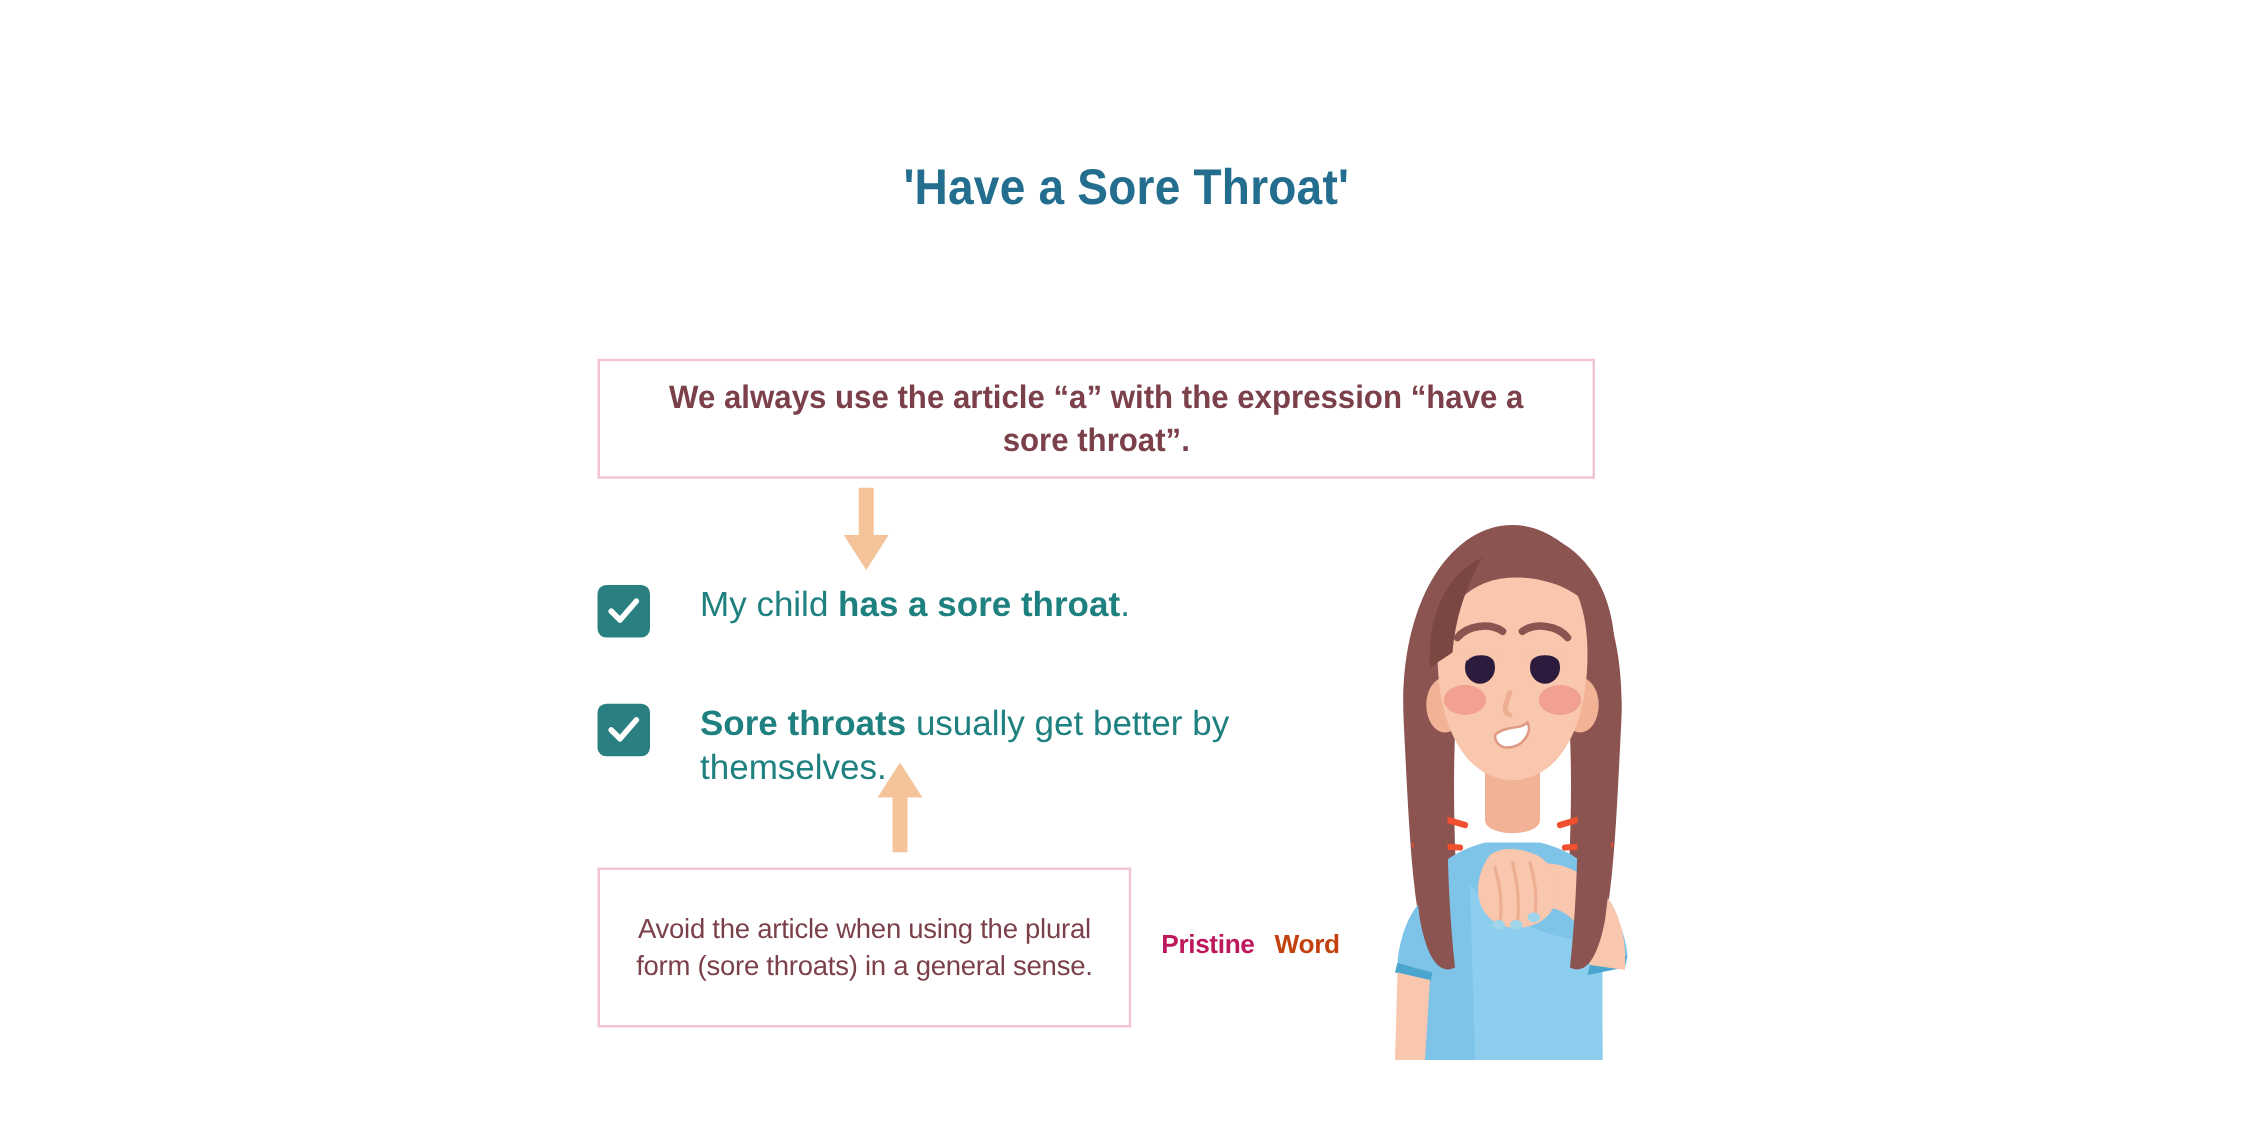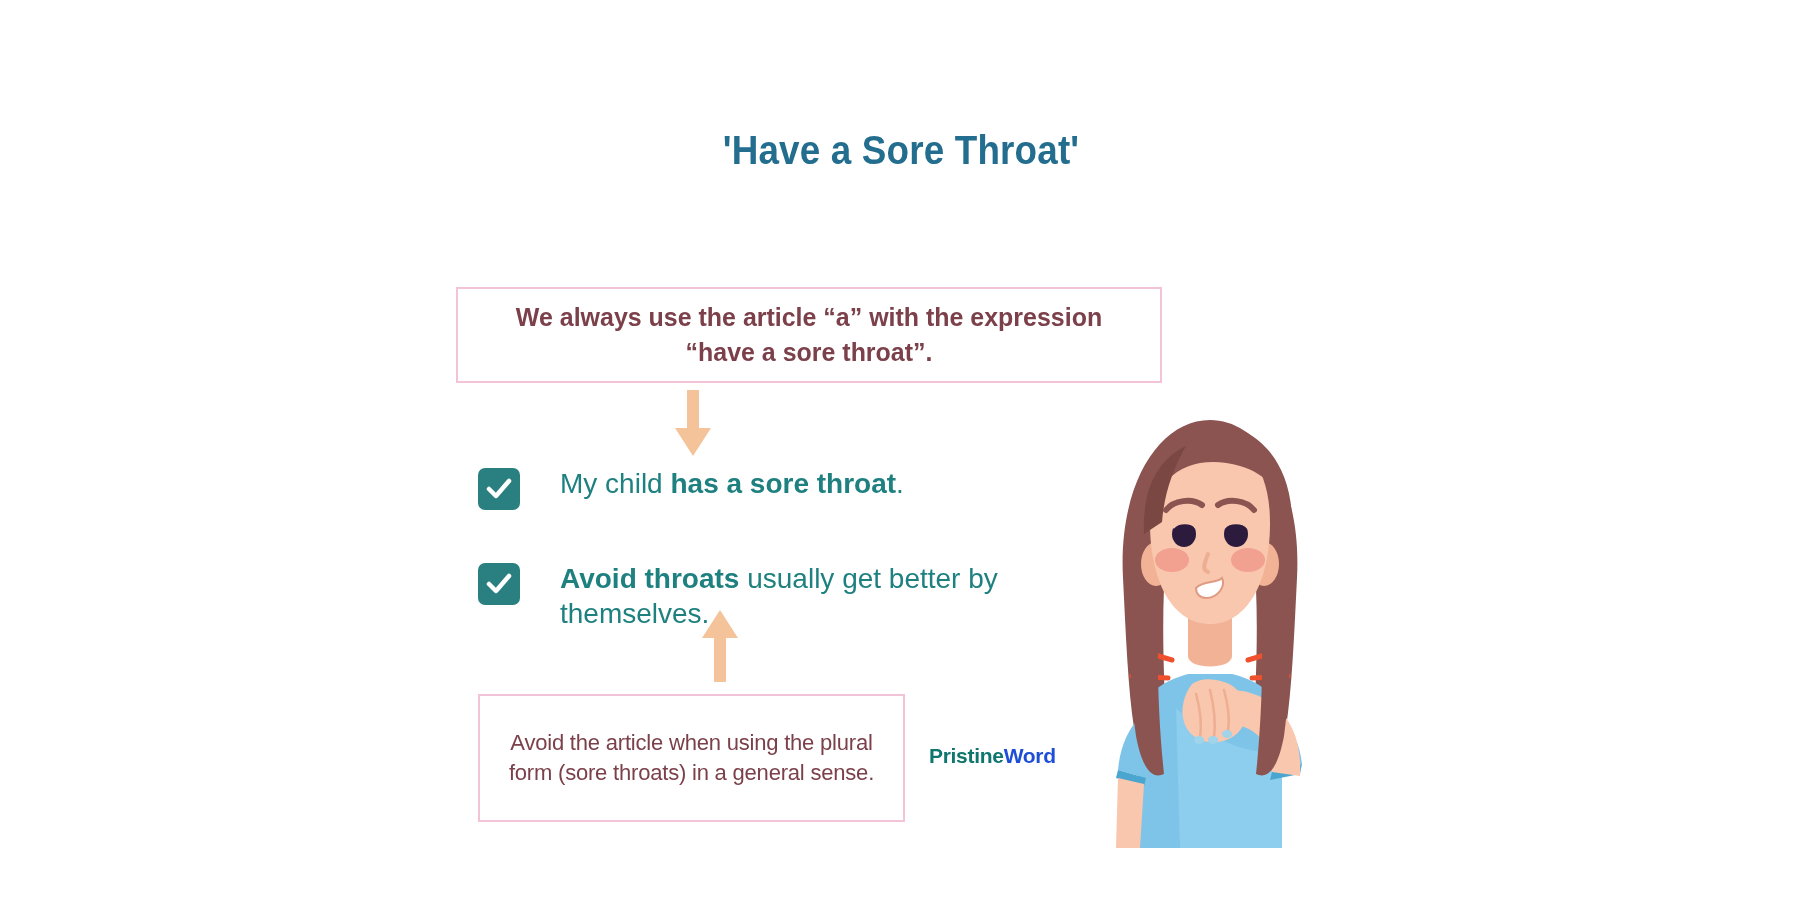--- a/index.html
+++ b/index.html
@@ -34,23 +34,23 @@
     font-family: "Liberation Sans Narrow", "Liberation Sans", sans-serif;
     font-size: 40px;
     font-weight: bold;
     letter-spacing: 0.2px;
     transform: scaleX(0.92);
   }
 
   
   .rule-box-top {
     position: absolute;
-    left: 456px;
+    left: 478px;
     top: 287px;
-    width: 706px;
+    width: 798px;
     height: 96px;
     box-sizing: border-box;
     border: 2px solid #f3c3d8;
     display: flex;
     align-items: center;
     background: #ffffff;
   }
   .rule-box-top .box-text {
     color: #7b4049;
     font-size: 26px;
@@ -140,22 +140,22 @@
   
   .logo {
     position: absolute;
     left: 929px;
     top: 744px;
     font-size: 21px;
     font-weight: bold;
     letter-spacing: -0.3px;
     font-family: "Liberation Sans", sans-serif;
   }
-  .logo .part-a { color: #0f766e; }
-  .logo .part-b { color: #1d4ed8; }
+  .logo .part-a { color: #be185d; }
+  .logo .part-b { color: #c2410c; margin-left: 16px; }
 
   
   .illustration {
     position: absolute;
     left: 1080px;
     top: 388px;
     width: 260px;
     height: 460px;
   }
 </style>
@@ -182,21 +182,21 @@
     </div>
     <div class="check-text"><span>My child </span><b>has a sore throat</b><span>.</span></div>
   </div>
 
   <div class="check-item check-item-2">
     <div class="checkbox">
       <svg width="28" height="28" viewBox="0 0 28 28">
         <polyline points="4,14 11,21 24,6" fill="none" stroke="#ffffff" stroke-width="4.5" stroke-linecap="round" stroke-linejoin="round"></polyline>
       </svg>
     </div>
-    <div class="check-text wrap"><span></span><b>Avoid throats</b><span> usually get better by themselves.</span></div>
+    <div class="check-text wrap"><span></span><b>Sore throats</b><span> usually get better by themselves.</span></div>
   </div>
 
   <svg class="arrow-up" viewBox="0 0 40 72">
     <polygon points="20,0 38,28 26,28 26,72 14,72 14,28 2,28" fill="#f4c39a"></polygon>
   </svg>
 
   <div class="rule-box-bottom">
     <div class="box-text">Avoid the article when using the plural form (sore throats) in a general sense.</div>
   </div>
 

